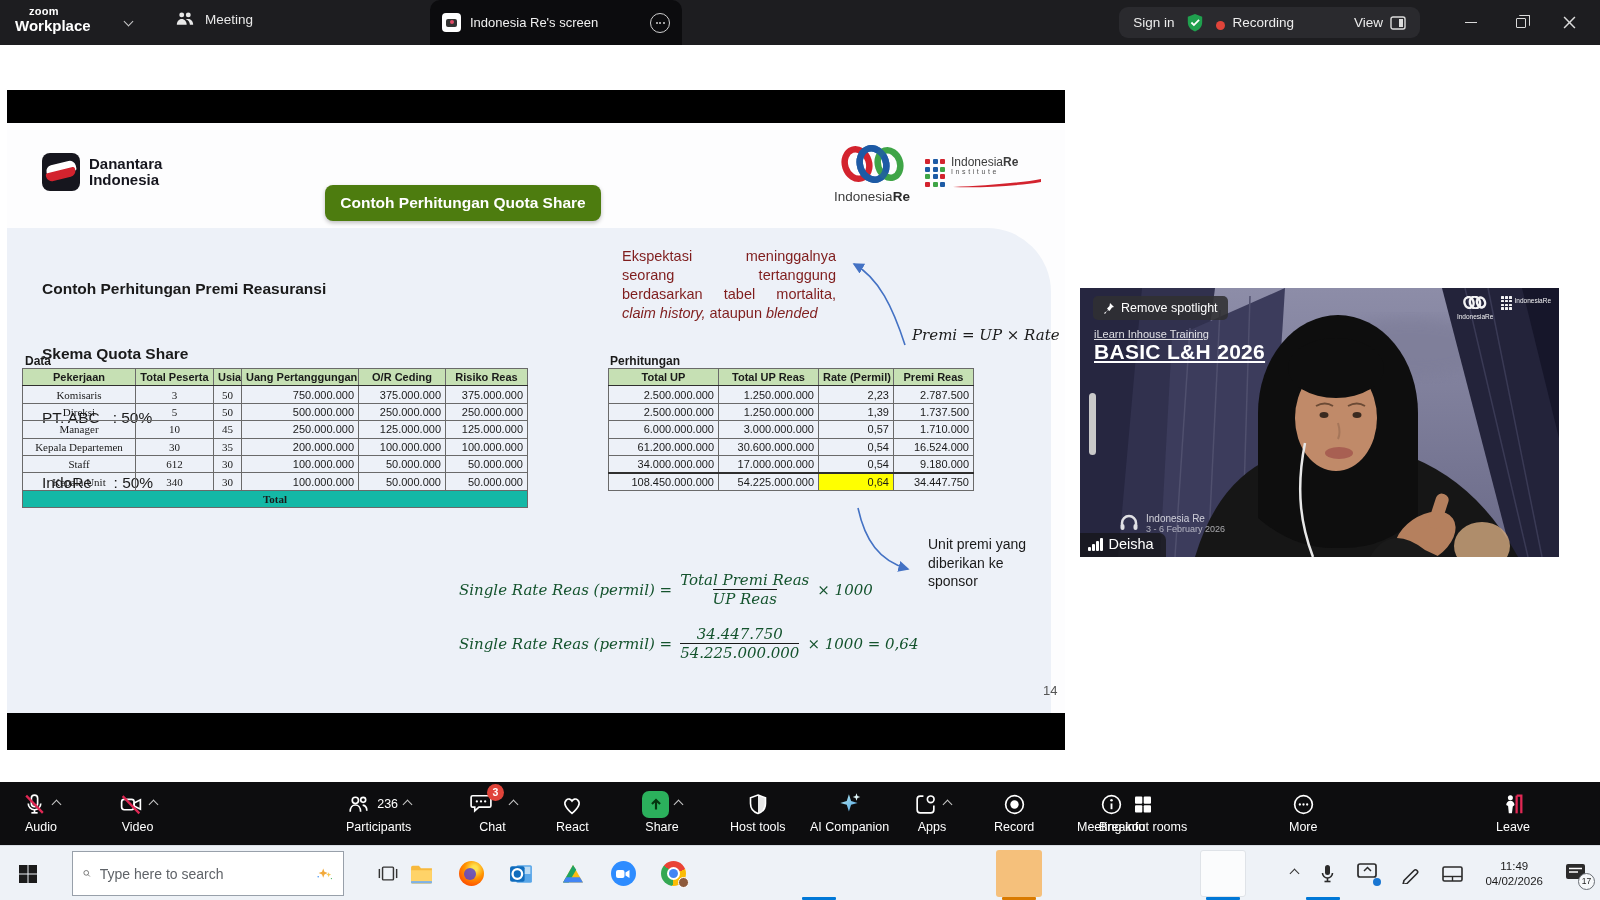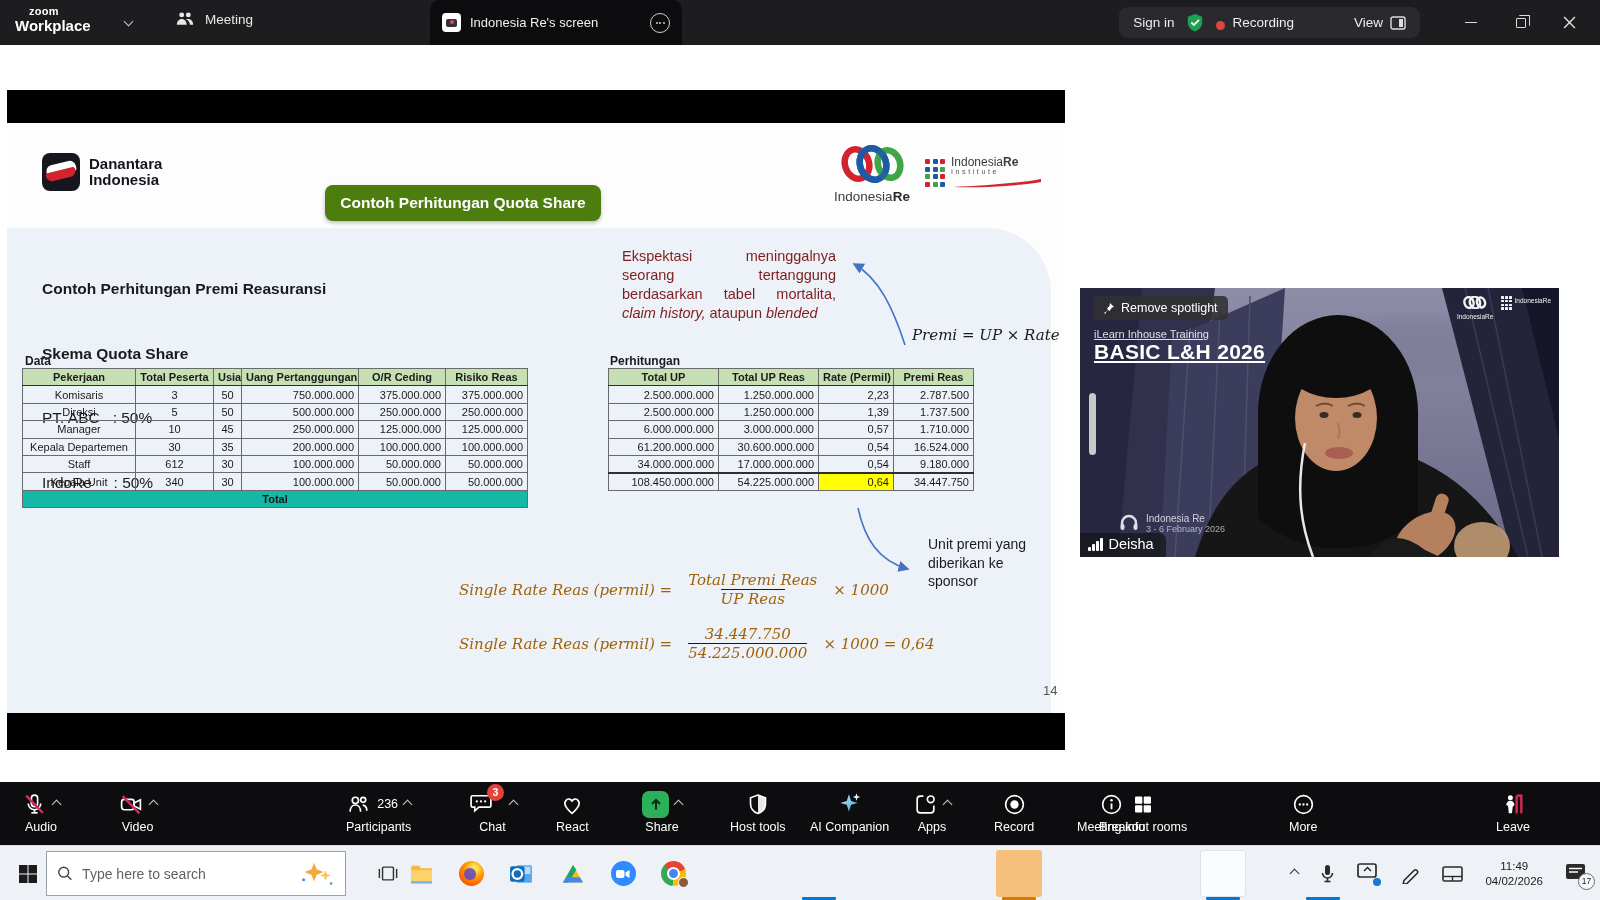--- a/index.html
+++ b/index.html
@@ -58,29 +58,29 @@
 
   .note { position:absolute; left:615px; top:124px; width:214px; font-size:14.5px; color:#7f1d1d; line-height:19px; text-align:justify; }
   .note i { font-style:italic; }
   .premi-formula { position:absolute; left:905px; top:203px; font-family:"DejaVu Serif", serif; font-style:italic; font-size:15px; color:#1a1a1a; }
 
   .tbl-label { position:absolute; font-size:12px; font-weight:bold; color:#1a1a1a; }
   table.sheet { position:absolute; border-collapse:collapse; font-size:11px; color:#1a1a1a; table-layout:fixed; }
   table.sheet th, table.sheet td { border:1px solid #6a6a6a; padding:1px 4px; height:17.4px; overflow:hidden; white-space:nowrap; }
   table.sheet { border:1.5px solid #2f2f2f; }
   table.sheet th { background:#c6e0b4; font-weight:bold; text-align:center; border-bottom:1.5px solid #2f2f2f; }
-  .data-table td:nth-child(-n+3) { text-align:center; }
+  .data-table td:nth-child(-n+3) { text-align:center;font-family:Liberation Serif, serif; }
   .data-table td:nth-child(n+4) { text-align:right; }
   .calc-table td { text-align:right; }
   tr.total-row td { background:#14b8a6; font-weight:bold; text-align:center; border-top:1.5px solid #2f2f2f; }
   tr.calc-total td { border-top:2px solid #2f2f2f; font-size:11px; }
   td.hl { background:#ffff00; }
 
   .unit-note { position:absolute; left:921px; top:412px; width:116px; font-size:14px; color:#1a1a1a; line-height:18.5px; }
-  .formula { position:absolute; display:flex; align-items:center; gap:16px; font-family:"DejaVu Serif", serif; font-style:italic; font-size:15px; color:#a16207; }
+  .formula { position:absolute; display:flex; align-items:center; gap:8px; font-family:"DejaVu Serif", serif; font-style:italic; font-size:15px; color:#14532d; }
   .frac { display:flex; flex-direction:column; align-items:center; line-height:18px; }
   .frac .den { border-top:1.4px solid #1a1a1a; }
   .page-num { position:absolute; left:1036px; top:560px; font-size:13px; color:#555; }
   svg.arrows { position:absolute; left:0; top:0; pointer-events:none; }
 
   
   .video { position:absolute; left:1080px; top:288px; width:479px; height:269px; overflow:hidden; background:#55556f; }
   .spotlight { position:absolute; left:13px; top:8px; height:24px; background:rgba(48,48,50,.88); border-radius:5px; display:flex; align-items:center; gap:6px; padding:0 10px; color:#fff; font-size:12.5px; }
   .vlogo { position:absolute; right:8px; top:7px; display:flex; gap:8px; align-items:flex-start; opacity:.95; }
   .vlogo .t { font-size:6.5px; color:#fff; text-align:center; }
@@ -101,21 +101,21 @@
   .titem { position:absolute; top:8px; display:flex; flex-direction:column; align-items:center; color:#fff; }
   .titem .ico { height:28px; display:flex; align-items:center; gap:6px; }
   .titem .lab { font-size:12.5px; margin-top:2px; color:#fff; }
   .badge { position:absolute; top:-6px; right:-10px; min-width:17px; height:17px; background:#e0443a; border-radius:9px; color:#fff; font-size:10.5px; font-weight:bold; display:flex; align-items:center; justify-content:center; padding:0 4px; }
   .count { font-size:12.5px; color:#fff; }
   .share-ico { width:27px; height:27px; background:#2bb05c; border-radius:7px; display:flex; align-items:center; justify-content:center; }
 
   
   .taskbar { position:absolute; left:0; top:845px; width:1600px; height:55px; background:#eef2f7; border-top:1px solid #d8dde4; }
   .tk { position:absolute; top:0; height:55px; display:flex; align-items:center; justify-content:center; }
-  .searchbox { position:absolute; left:46px; top:5px; width:300px; height:45px; background:#fff; border:1px solid #98a0aa; display:flex; align-items:center; padding:0 10px; gap:9px; }
+  .searchbox { position:absolute; left:72px; top:5px; width:272px; height:45px; background:#fff; border:1px solid #98a0aa; display:flex; align-items:center; padding:0 10px; gap:9px; }
   .searchbox input { border:none; outline:none; font-size:14px; color:#333; width:180px; font-family:"Liberation Sans",sans-serif; background:transparent; }
   .searchbox input::placeholder { color:#5f6368; }
   .applight { position:absolute; top:4px; width:46px; height:47px; border-radius:3px; }
   .underline { position:absolute; top:51px; width:34px; height:3px; background:#0078d7; border-radius:1px; }
   .tray { position:absolute; right:0; top:0; height:55px; display:flex; align-items:center; gap:22px; padding-right:14px; }
   .clock { text-align:center; font-size:11.5px; color:#1b1b1b; line-height:15px; }
   .notif { position:relative; }
   .notif .nbadge { position:absolute; right:-9px; bottom:-5px; width:17px; height:17px; border-radius:50%; background:#f6f8fa; border:1.2px solid #6a6f76; font-size:8.5px; color:#222; display:flex; align-items:center; justify-content:center; }
 </style>
 </head>

